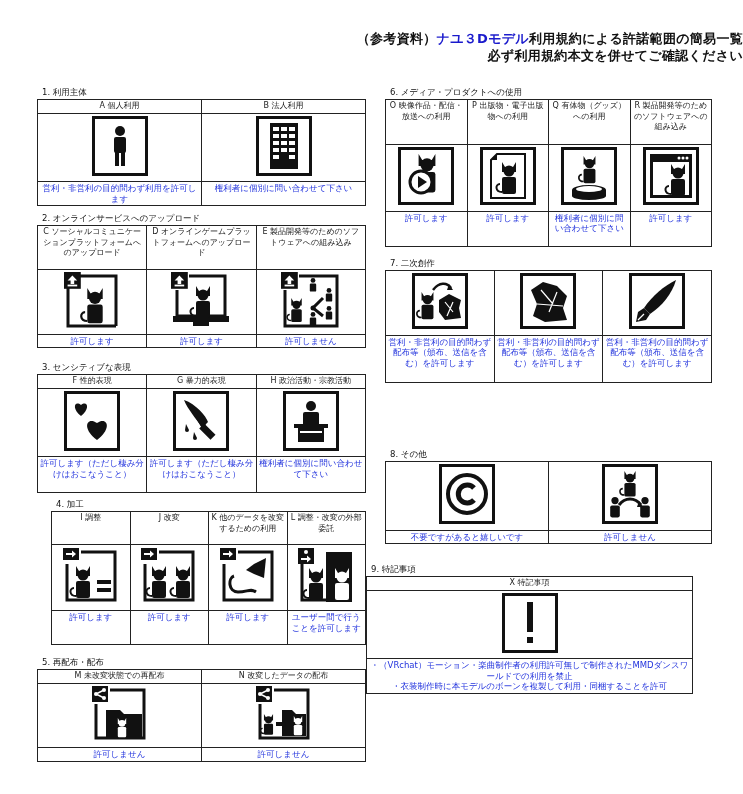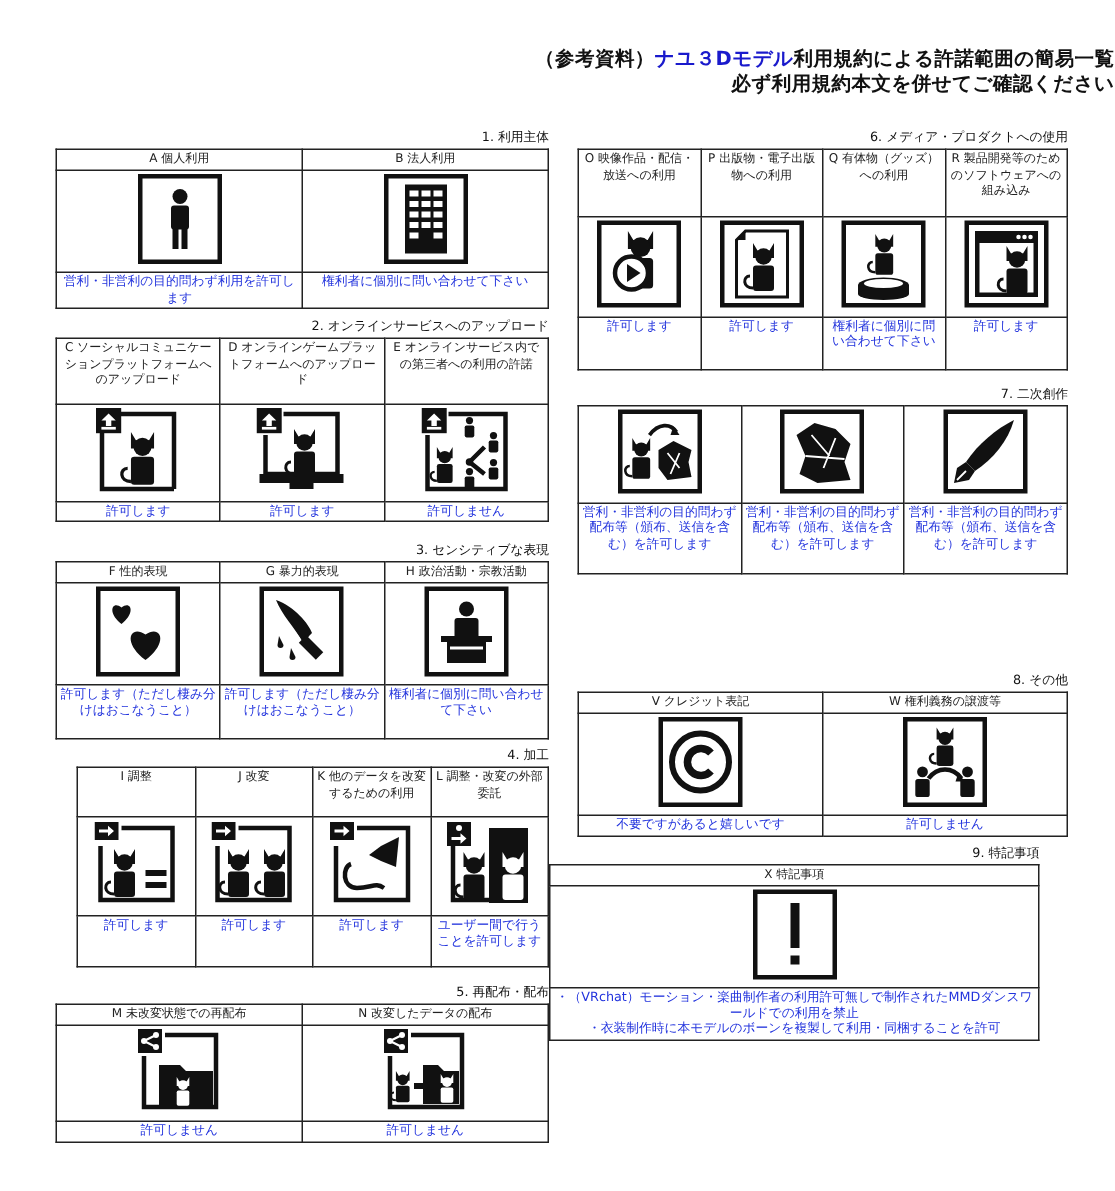--- a/index.html
+++ b/index.html
@@ -1,21 +1,21 @@
 <!DOCTYPE html>
 <html><head>
 <meta charset="utf-8">
 <style>
   * { box-sizing: border-box; margin: 0; padding: 0; }
   body { width: 743px; height: 794px; background: #ffffff; position: relative; overflow: hidden;
          font-family: "DejaVu Sans", sans-serif; color: #111; }
   .title { position: absolute; left: 0; width: 743px; text-align: right; font-weight: bold; font-size: 13px; letter-spacing: 0.3px; }
   .title .accent { color: #1a1acc; }
   .sec { position: absolute; }
-  .sec-label { font-size: 8.5px; height: 13px; line-height: 12px; padding-left: 5px; text-align: right; }
+  .sec-label { font-size: 8.5px; height: 13px; line-height: 12px; padding-left: 5px; }
   table { border-collapse: collapse; width: 100%; table-layout: fixed; border: 1.5px solid #222; }
   td { border: 1px solid #222; text-align: center; vertical-align: top; font-size: 8px; line-height: 10.5px; padding: 1px 2px; }
   td.hd { color: #222; }
   td.ic { vertical-align: middle; padding: 2px; }
   td.st { color: #2233dd; font-size: 8.5px; line-height: 10.5px; }
   .icon { display: inline-block; border: 3px solid #111; background: #fff; position: relative; }
   .icon svg { display: block; }
 </style>
 </head>
 <body>
@@ -100,21 +100,21 @@
     </table>
 </div>
 
 <div class="sec" style="left:37px; top:212px; width:329px;">
   <div class="sec-label">2. オンラインサービスへのアップロード</div>
   <table>
     <tbody>
         <tr style="height:44px;">
       <td class="hd">C ソーシャルコミュニケーションプラットフォームへのアップロード</td>
       <td class="hd">D オンラインゲームプラットフォームへのアップロード</td>
-      <td class="hd">E オンラインサービス内での第三者への利用の許諾</td>
+      <td class="hd">E 製品開発等のためのソフトウェアへの組み込み</td>
     </tr>
     <tr style="height:62px;">
       <td class="ic"><span><svg width="56" height="56" viewBox="0 0 56 56">
                 <path d="M16,4 L52,4 L52,54" stroke="#111" stroke-width="3" fill="none"></path>
                 <path d="M4,16 L4,54 L52,54" stroke="#111" stroke-width="3" fill="none"></path>
                 <use href="#upbox" x="0" y="0" transform="scale(1.2)"></use>
                 <g transform="translate(20,16) scale(1.1)">
                   <use href="#cat"></use>
                 </g>
               </svg></span></td>
@@ -385,24 +385,20 @@
       <td class="st">営利・非営利の目的問わず配布等（頒布、送信を含む）を許可します</td>
     </tr>
   </tbody>
     </table>
 </div>
 
 <div class="sec" style="left:385px; top:448px; width:327px;">
   <div class="sec-label">8. その他</div>
   <table>
     <tbody>
-        <tr style="height:12px;">
-      <td class="hd">V クレジット表記</td>
-      <td class="hd">W 権利義務の譲渡等</td>
-    </tr>
     <tr style="height:64px;">
       <td class="ic"><span class="icon"><svg width="50" height="54" viewBox="0 0 50 54">
                 <circle cx="25" cy="27" r="19" fill="none" stroke="#111" stroke-width="4"></circle>
                 <path d="M32,21 A9,9 0 1 0 32,33" fill="none" stroke="#111" stroke-width="5"></path>
               </svg></span></td>
       <td class="ic"><span class="icon"><svg width="50" height="54" viewBox="0 0 50 54">
                 <g transform="translate(17,4) scale(0.8)">
                   <use href="#cat"></use>
                 </g>
                 <path d="M14,38 C20,30 30,30 36,38" stroke="#111" stroke-width="3" fill="none"></path>

